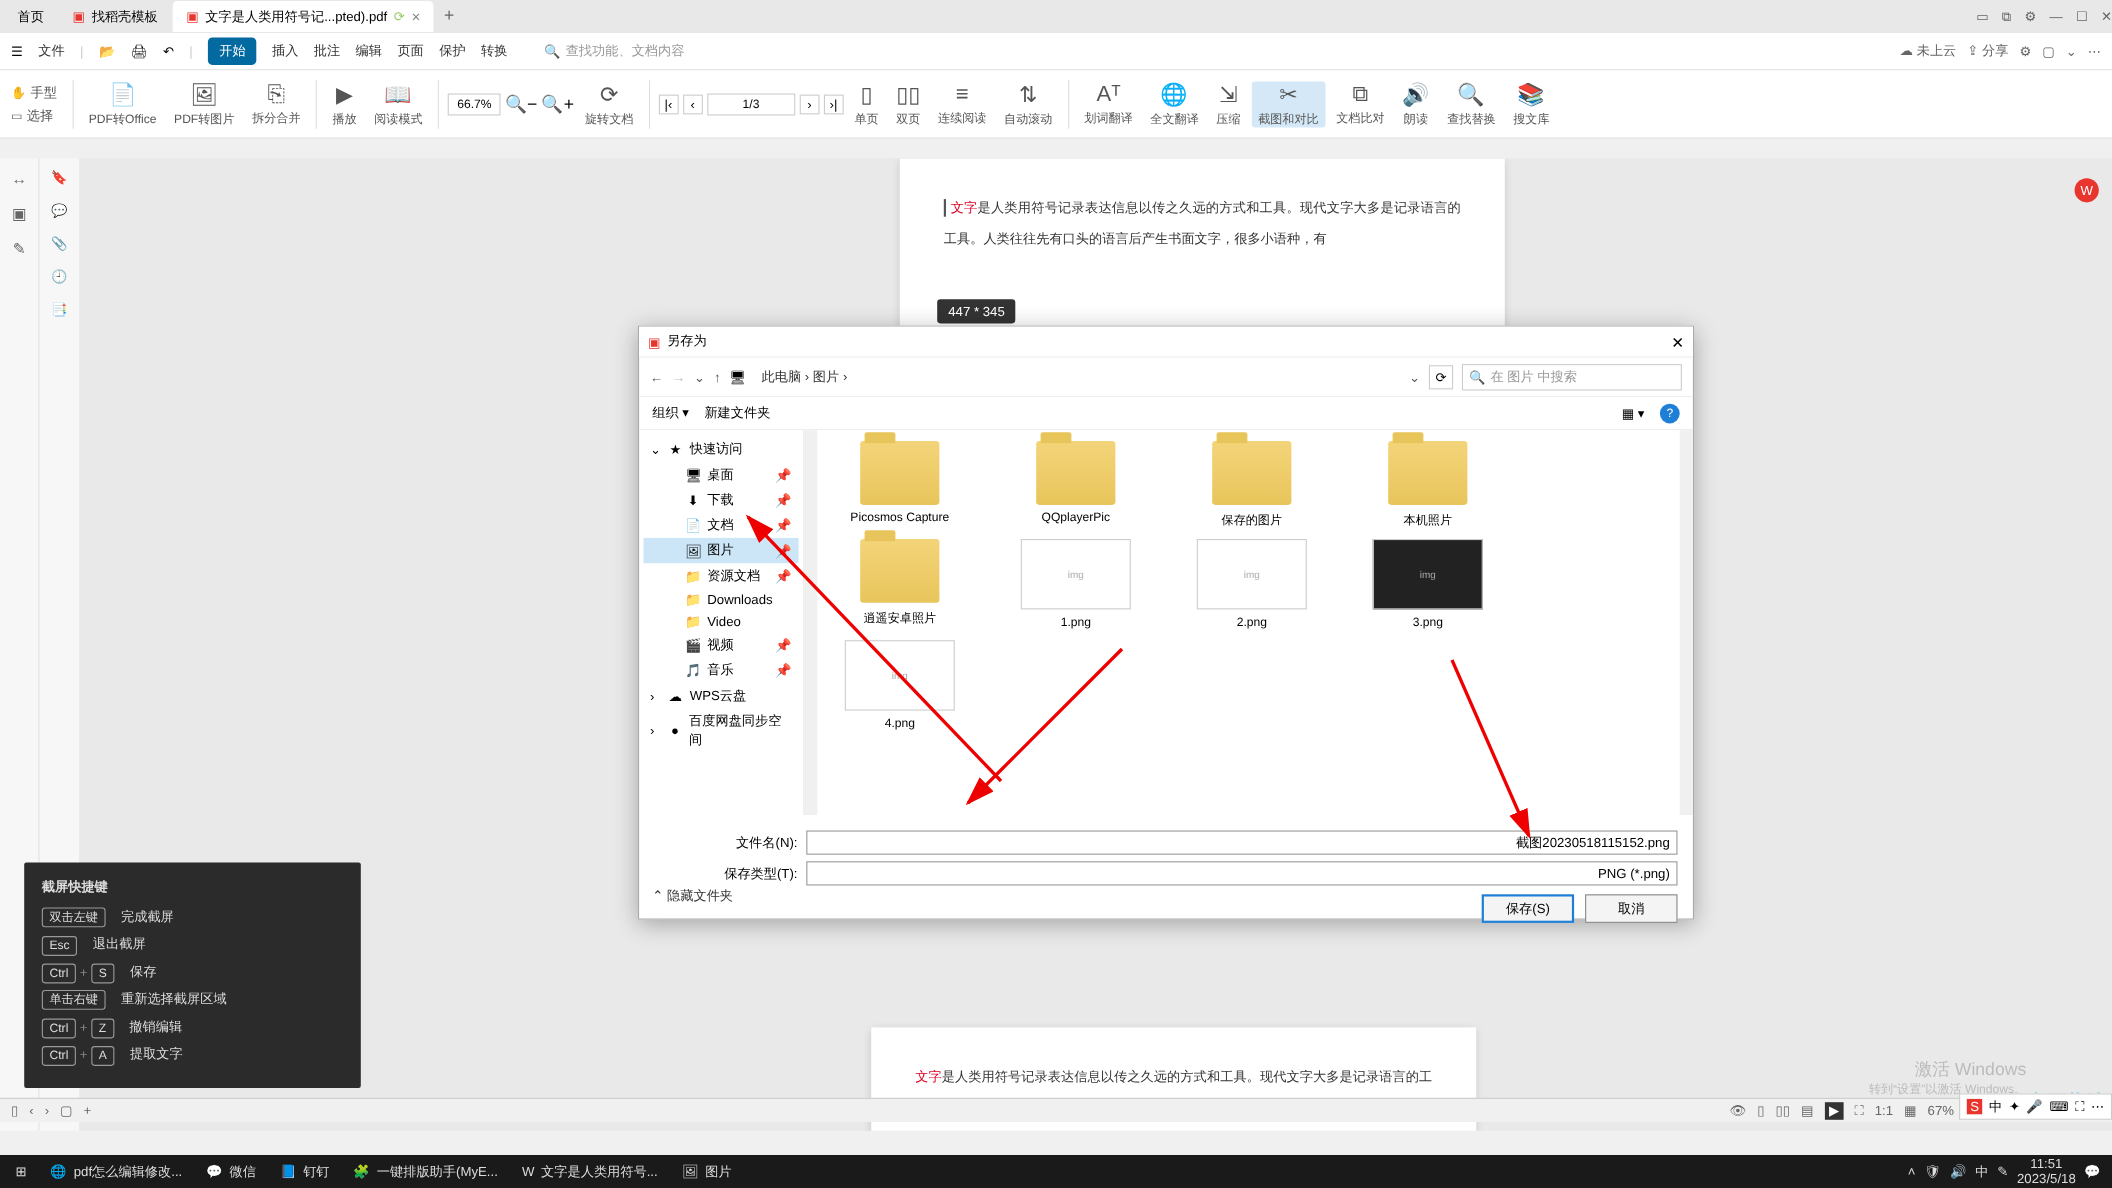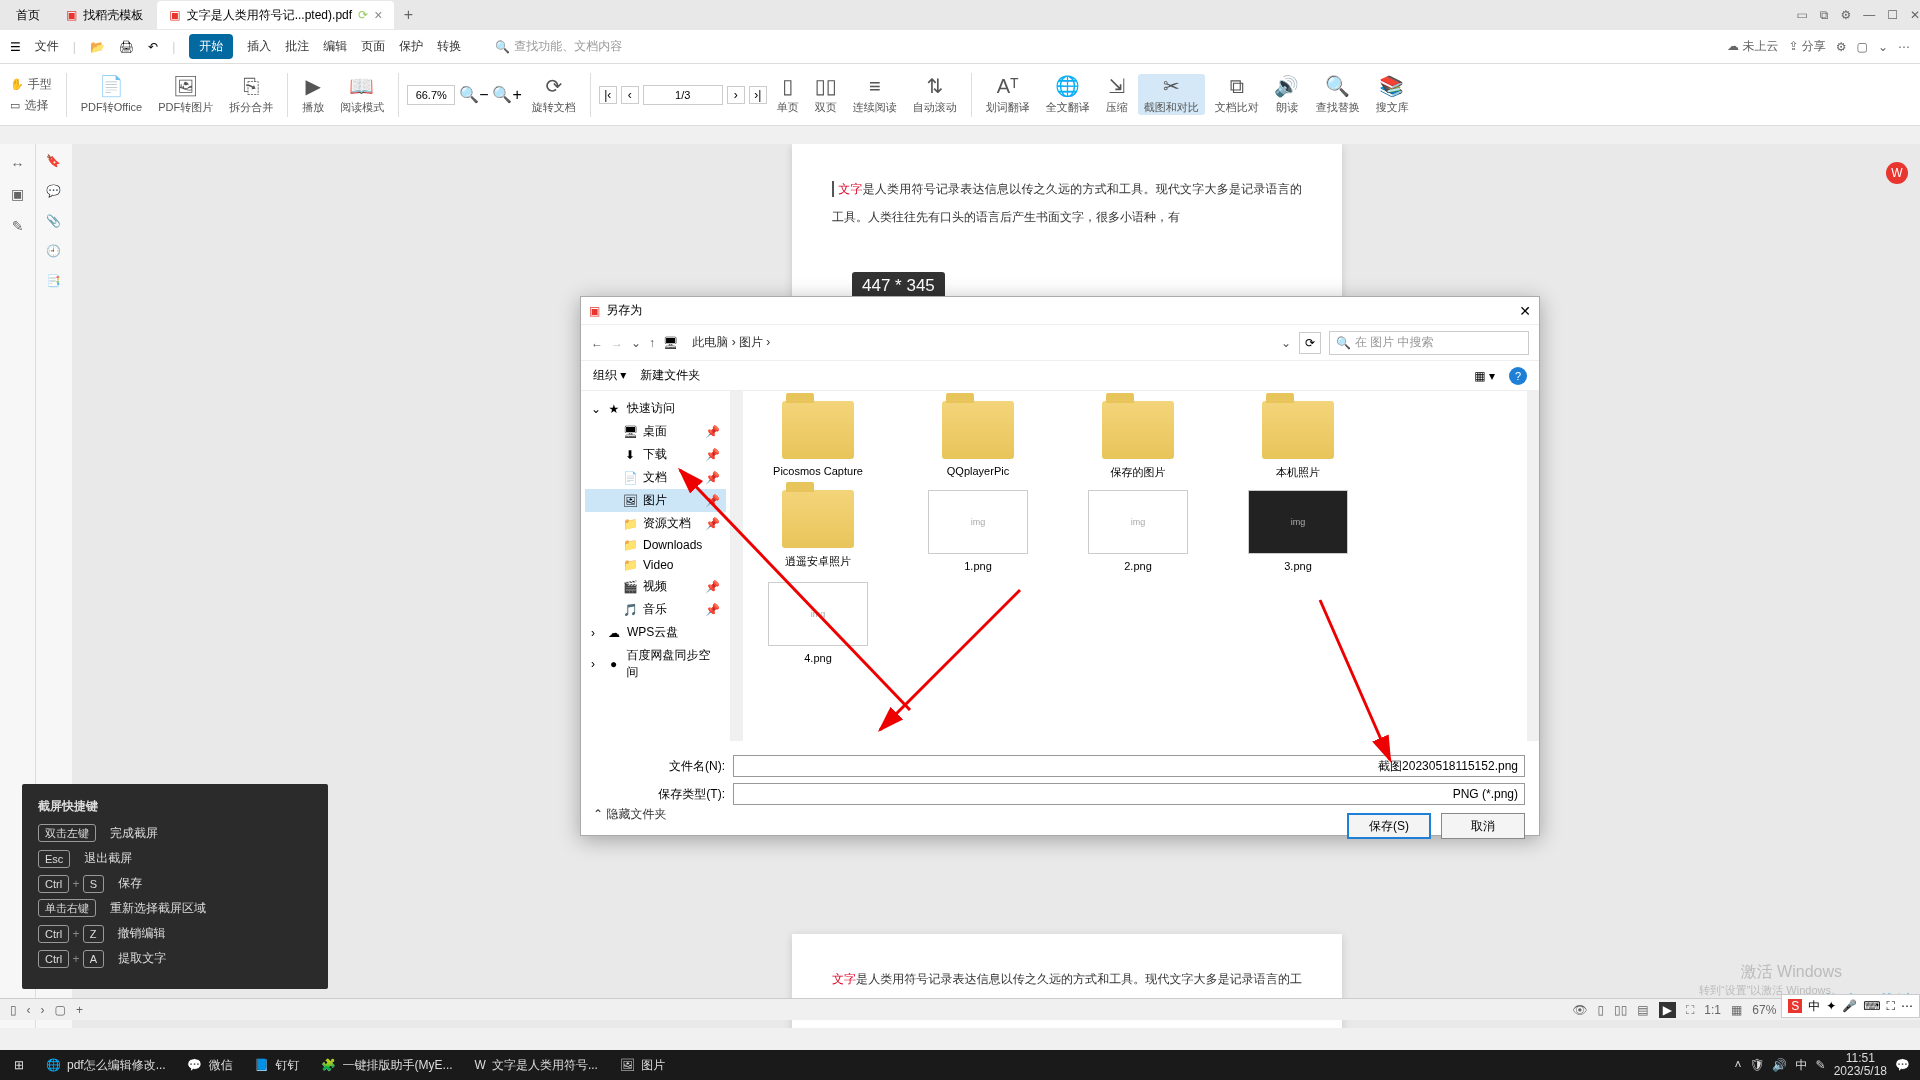--- a/index.html
+++ b/index.html
@@ -26,26 +26,26 @@
 .page-nav{display:flex;align-items:center;gap:4px;}
 .page-nav .pn{width:80px;height:20px;border:1px solid #ccc;text-align:center;line-height:18px;font-size:11px;}
 .page-nav .arr{width:18px;height:18px;border:1px solid #ccc;text-align:center;line-height:16px;cursor:pointer;}
 .tool-active{background:#d4e8f7;border-radius:3px;}
 .main-area{position:absolute;top:144px;left:0;right:0;bottom:22px;display:flex;}
 .left-rail{width:36px;background:#f7f7f7;border-right:1px solid #ddd;display:flex;flex-direction:column;align-items:center;gap:16px;padding-top:10px;}
 .left-rail span{color:#666;cursor:pointer;font-size:14px;}
 .left-rail2{width:36px;background:#f7f7f7;display:flex;flex-direction:column;align-items:center;gap:16px;padding-top:10px;}
 .doc-viewport{flex:1;background:#e9e9e9;position:relative;overflow:hidden;}
 .page{position:absolute;background:#fff;box-shadow:0 2px 8px rgba(0,0,0,0.15);}
-.page1{left:720px;top:0;width:550px;height:290px;padding:30px 40px;}
+.page1{left:746px;top:0;width:550px;height:290px;padding:30px 40px;}
 .page2{left:720px;top:790px;width:550px;height:240px;padding:30px 40px;}
 .page p{font-size:14px;line-height:2;color:#333;text-align:justify;}
 .page .red{color:#d02;}
 .page .bar{display:inline-block;width:2px;height:16px;background:#555;vertical-align:middle;margin-right:4px;}
-.pix-badge{position:absolute;left:780px;top:128px;background:#333;color:#fff;padding:4px 10px;border-radius:3px;font-size:17px;}
+.pix-badge{position:absolute;left:780px;top:128px;background:#333;color:#fff;padding:4px 10px;border-radius:3px;font-size:12px;}
 .red-dot{position:absolute;right:12px;top:18px;width:22px;height:22px;background:#e8352e;border-radius:50%;color:#fff;text-align:center;line-height:22px;font-size:12px;}
 
 .shortcut-panel{position:absolute;left:22px;top:784px;width:306px;background:#2b2b2b;color:#ddd;padding:14px 16px;border-radius:2px;}
 .shortcut-panel h4{font-size:12px;margin-bottom:10px;}
 .sc-row{display:flex;align-items:center;gap:14px;margin:8px 0;}
 .key{border:1px solid #999;padding:2px 6px;border-radius:3px;font-size:11px;}
 .plus{color:#888;}
 
 .dialog{position:absolute;left:580px;top:296px;width:960px;height:540px;background:#fff;border:1px solid #aaa;box-shadow:0 4px 20px rgba(0,0,0,0.3);}
 .dlg-title{height:28px;background:#fff;display:flex;align-items:center;padding:0 8px;border-bottom:1px solid #eee;}

